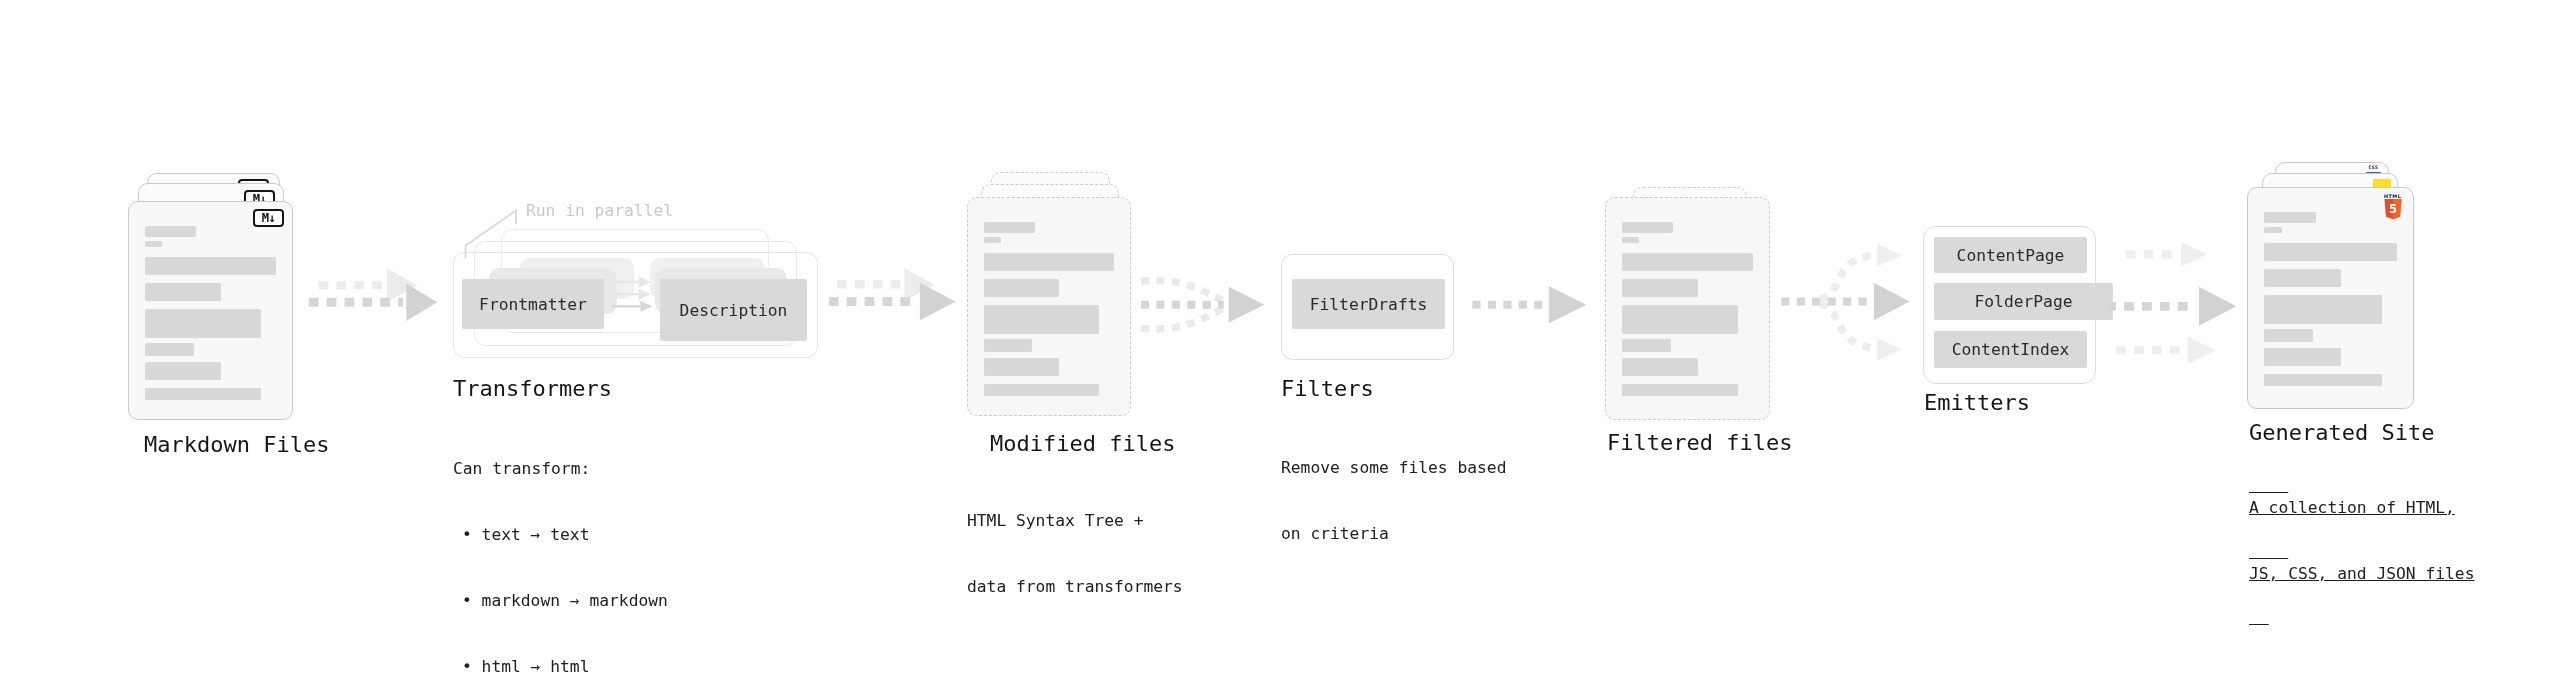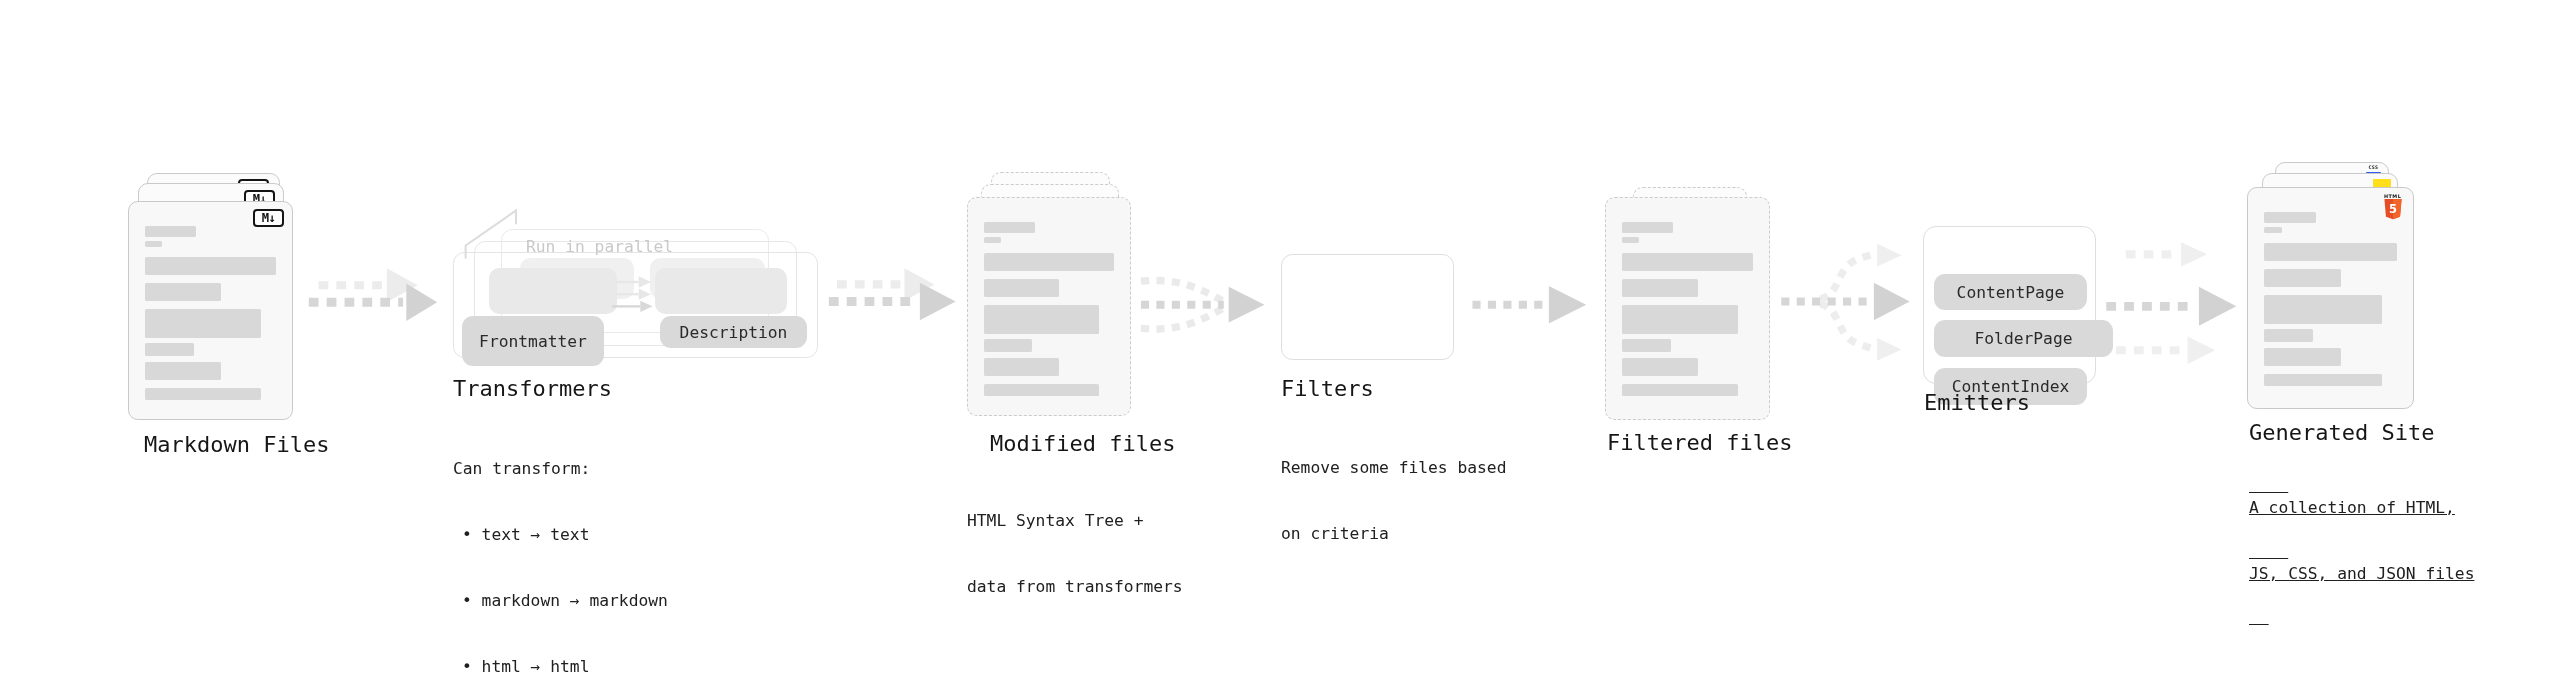--- a/index.html
+++ b/index.html
@@ -19,21 +19,21 @@
   .title { position:absolute; font-size:22px; line-height:23.6px; color:#161616; white-space:pre; }
   .desc  { position:absolute; font-size:16.3px; line-height:22px; color:#202020; white-space:pre; }
   .desc .indent { padding-left:9px; }
   .note  { position:absolute; font-size:16.3px; line-height:18px; color:#c9c9c9; white-space:pre; }
 
   
   .obox { position:absolute; border:1.6px solid #e4e4e4; border-radius:11.4px; }
   .obox.l2 { border-color:#e7e7e7; }
   .obox.l3 { border-color:#eaeaea; }
   .box  { position:absolute; border:1.6px solid #dedede; border-radius:13px; background:#fff; }
-  .pill { position:absolute; background:#d9d9d9; border-radius:11px; display:flex; align-items:center; justify-content:center; font-size:16.3px; color:#2a2a2a; white-space:pre;margin-top:37px; }
+  .pill { position:absolute; background:#d9d9d9; border-radius:2px; display:flex; align-items:center; justify-content:center; font-size:16.3px; color:#2a2a2a; white-space:pre; }
   .gpill { position:absolute; border-radius:10.6px; }
   .gpill.mid  { background:#e9e9e9; }
   .gpill.far  { background:#f0f0f0; }
 
   
   .md-badge { position:absolute; width:31px; height:18px; background:#fff; border:2px solid #141414; border-radius:4.1px; display:flex; align-items:center; justify-content:center; font-size:12.2px; font-weight:bold; color:#141414; letter-spacing:-0.8px; }
   .css-badge { position:absolute; width:14.6px; text-align:center; }
   .css-badge .css-word { font-size:4.9px; line-height:5.7px; font-weight:bold; color:#111; letter-spacing:0.4px; }
   .css-badge .css-bar { height:3.3px; background:#2b5cf0; margin-top:0.8px; border-radius:0.8px; }
   .js-badge { position:absolute; width:18px; height:9px; background:#ffdf1b; }
@@ -75,22 +75,22 @@
   <div class="title" style="left:144px;top:433px;">Markdown Files</div>
 
   <div class="obox l3" style="left:501px;top:229px;width:268px;height:104px;"></div>
   <div class="gpill far" style="left:520px;top:258px;width:114px;height:41px;"></div>
   <div class="gpill far" style="left:650px;top:258px;width:115px;height:41px;"></div>
   <div class="obox l2" style="left:474px;top:241px;width:323px;height:105px;"></div>
   <div class="gpill mid" style="left:489px;top:268px;width:128px;height:46px;"></div>
   <div class="gpill mid" style="left:655px;top:268px;width:132px;height:46px;"></div>
   <div class="obox" style="left:453px;top:252px;width:365px;height:106px;"></div>
   <div class="pill" style="left:462px;top:279px;width:142px;height:50px;"><span>Frontmatter</span></div>
-  <div class="pill" style="left:660px;top:279px;width:147px;height:32px;"><span>Description</span></div>
-  <div class="note" style="left:526px;top:202px;margin-top:36px;">Run in parallel</div>
+  <div class="pill" style="left:660px;top:279px;width:147px;height:62px;"><span>Description</span></div>
+  <div class="note" style="left:526px;top:202px;">Run in parallel</div>
   <div class="title" style="left:453px;top:377px;">Transformers</div>
   <div class="desc" style="left:453px;top:414px;">
     <div>Can transform:</div>
     <div class="indent">• text → text</div>
     <div class="indent">• markdown → markdown</div>
     <div class="indent">• html → html</div>
   </div>
 
   <div class="doc dashed back" style="left:991px;top:172px;width:119px;height:39px;"></div>
   <div class="doc dashed back" style="left:981px;top:184px;width:138px;height:45px;"></div>
@@ -106,20 +106,21 @@
       <div class="bar" style="width:89%;height:12.2px;margin-top:8.1px"></div>
     </div>
   </div>
   <div class="title" style="left:967px;top:432px;margin-left:23px;">Modified files</div>
   <div class="desc" style="left:967px;top:466px;">
     <div>HTML Syntax Tree +</div>
     <div>data from transformers</div>
   </div>
 
   <div class="box" style="left:1281px;top:254px;width:173px;height:106px;border-radius:11.4px;"></div>
+  <div class="pill" style="left:1292px;top:279px;width:153px;height:50px;"><span>FilterDrafts</span></div>
   <div class="title" style="left:1281px;top:377px;">Filters</div>
   <div class="desc" style="left:1281px;top:413px;">
     <div>Remove some files based</div>
     <div>on criteria</div>
   </div>
 
   <div class="doc dashed back" style="left:1633px;top:187px;width:114px;height:37px;"></div>
   <div class="doc dashed" style="left:1605px;top:197px;width:165px;height:223px;">
     <div class="bars">
       <div class="bar" style="width:39%;height:10.6px"></div>

